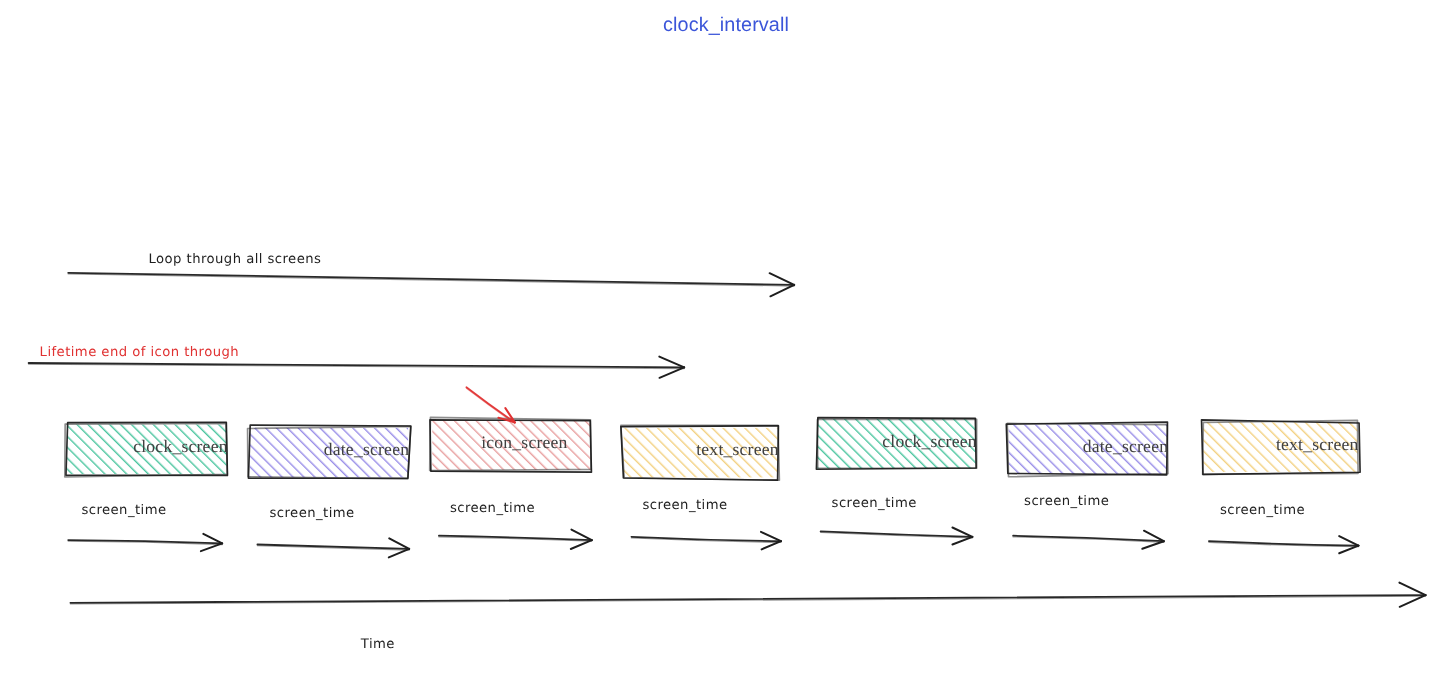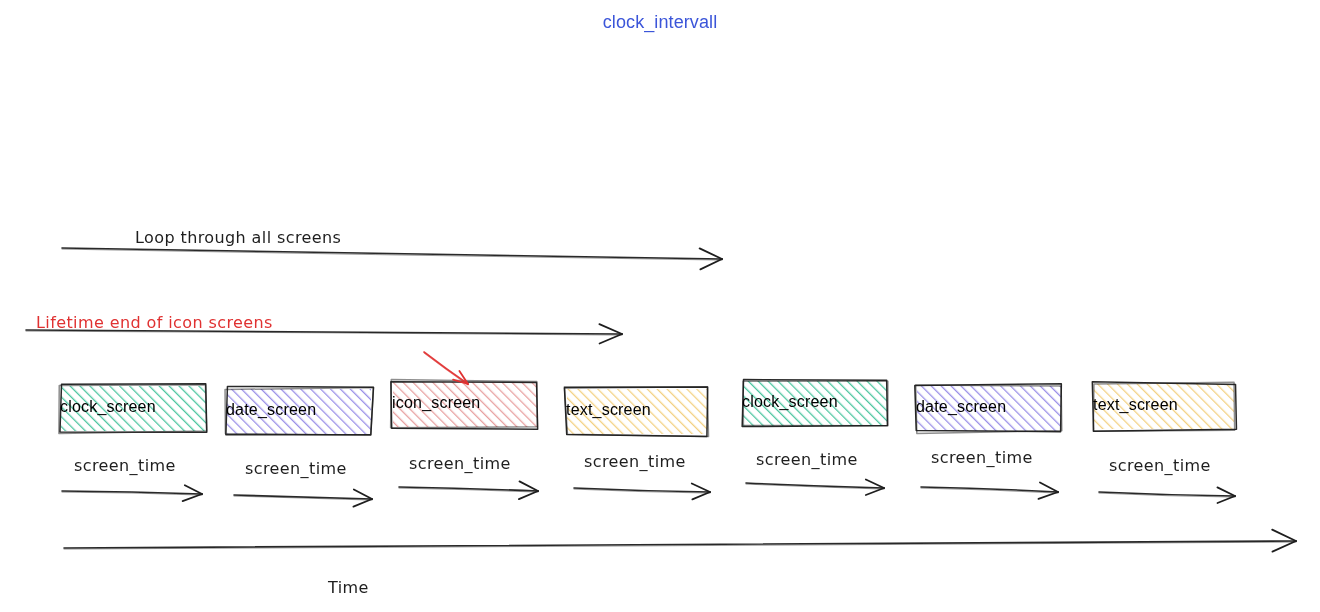--- a/index.html
+++ b/index.html
@@ -28,34 +28,34 @@
     text-align: center;
     font-family: "Liberation Sans", sans-serif;
     font-size: 18px;
     color: #3b55d9;
     letter-spacing: 0.1px;
     white-space: nowrap;
   }
   .hand {
     position: absolute;
     font-family: "DejaVu Sans", sans-serif;
-    font-size: 16px;
+    font-size: 12px;
     color: #1e1e1e;
     white-space: nowrap;
     letter-spacing: 0.4px;
   }
   .hand.red { color: #e03131; }
   .box-label {
     position: absolute;
-    font-family: Liberation Sans, sans-serif;
+    font-family: Liberation Serif, serif;
     font-size: 16px;
-    color: #000000;
+    color: #404040;
     white-space: nowrap;
     letter-spacing: 0.2px;
-    text-align: left;
+    text-align: right;
   }
 </style>
 </head>
 <body>
 
 <svg id="canvas" viewBox="0 0 1320 612">
   <defs>
     <pattern id="hatch-green" patternUnits="userSpaceOnUse" width="7" height="7" patternTransform="rotate(-45)">
       <line x1="0" y1="0" x2="0" y2="7" stroke="#4dc6a0" stroke-width="2.6"></line>
     </pattern>
@@ -172,21 +172,21 @@
         <path d="M 1099 493.1 Q 1167 496.2542720831116 1235 497.1" fill="none" stroke="#1e1e1e" stroke-width="1.0" stroke-linecap="round" opacity="0.45"></path>
         <path d="M 1235 496 L 1217.4682527566947 502.9911439463653" fill="none" stroke="#1e1e1e" stroke-width="1.8" stroke-linecap="round"></path>
         <path d="M 1235 496 L 1217.4309532115544 487.3348833586208" fill="none" stroke="#1e1e1e" stroke-width="1.8" stroke-linecap="round"></path>
       </g>
     </g>
 </svg>
 
 <div class="page-title">clock_intervall</div>
 
 <div class="hand" id="loop-label" style="left: 135px; top: 228px;">Loop through all screens</div>
-<div class="hand red" id="lifetime-label" style="left: 36px; top: 313px;">Lifetime end of icon screens</div>
+<div class="hand red" id="lifetime-label" style="left: 36px; top: 313px;">Lifetime end of icon through</div>
 <div class="hand" id="time-label" style="left: 328px; top: 578px;">Time</div>
 
 <div id="box-labels">
     <div class="box-label" style="left: 60px; top: 397.5px; width: 147px;">clock_screen</div>
     <div class="box-label" style="left: 226px; top: 400.5px; width: 146px;">date_screen</div>
     <div class="box-label" style="left: 392px; top: 393.5px; width: 124px;">icon_screen</div>
     <div class="box-label" style="left: 566px; top: 400.5px; width: 142px;">text_screen</div>
     <div class="box-label" style="left: 742px; top: 392.5px; width: 146px;">clock_screen</div>
     <div class="box-label" style="left: 916px; top: 397.5px; width: 146px;">date_screen</div>
     <div class="box-label" style="left: 1093px; top: 395.5px; width: 142px;">text_screen</div>

